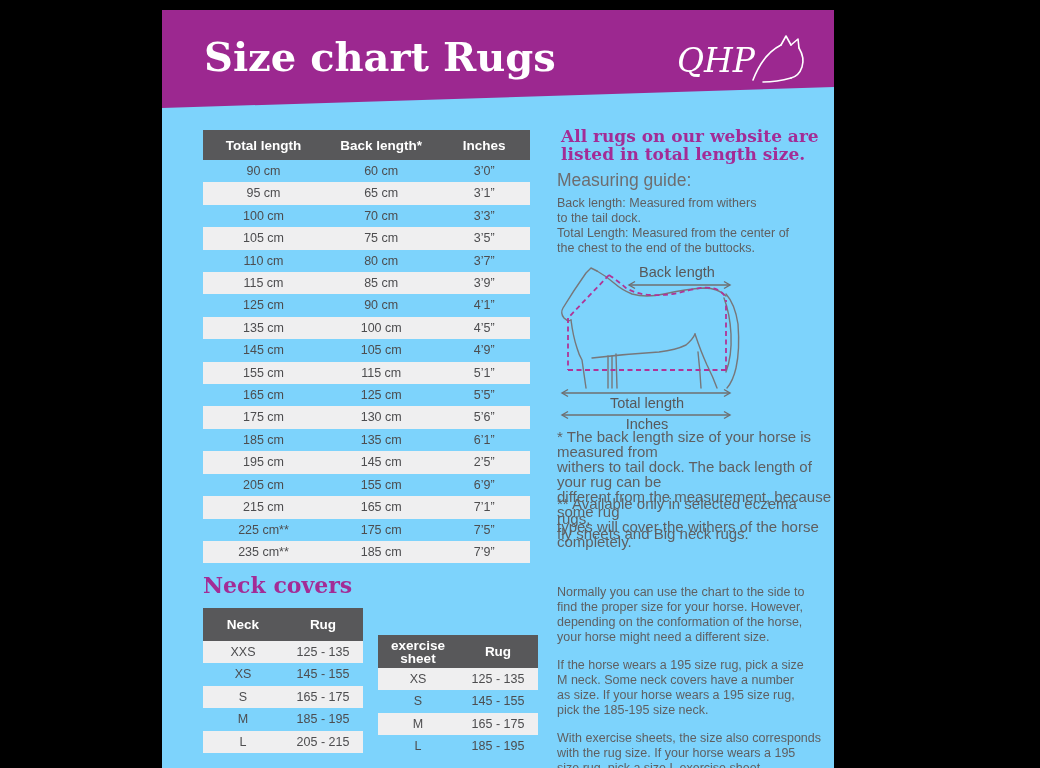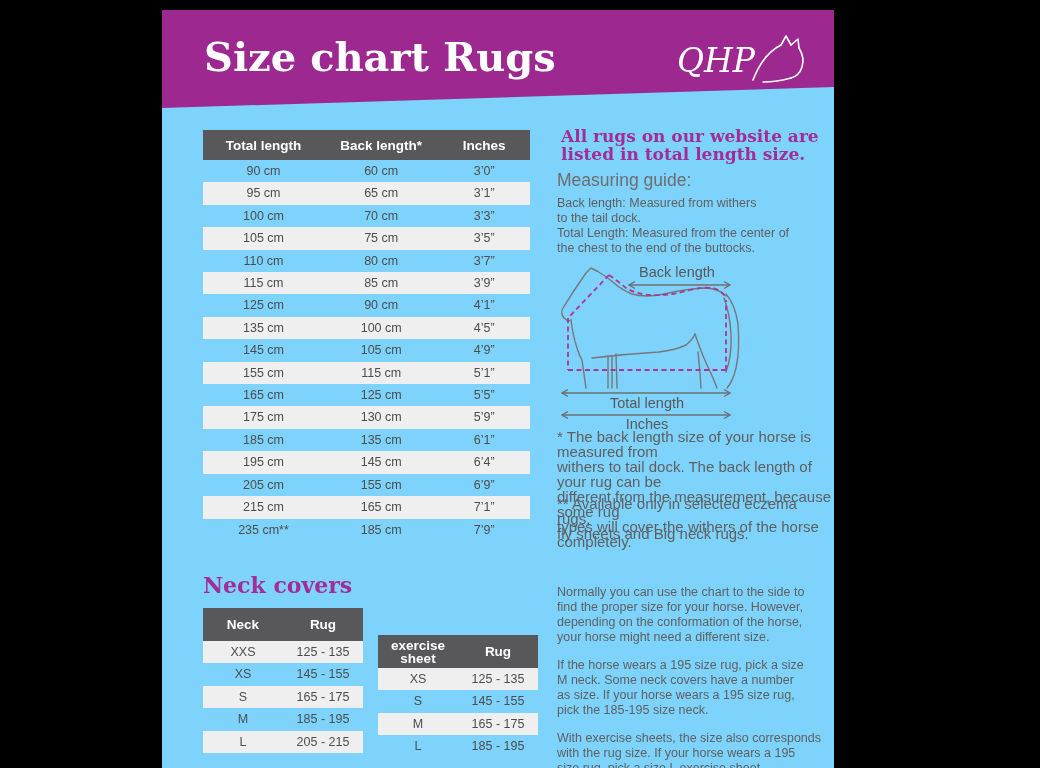--- a/index.html
+++ b/index.html
@@ -157,41 +157,46 @@
             <td>5’1”</td>
           </tr>
           <tr>
             <td>165 cm</td>
             <td>125 cm</td>
             <td>5’5”</td>
           </tr>
           <tr>
             <td>175 cm</td>
             <td>130 cm</td>
-            <td>5’9”</td>
+            <td>5’6”</td>
           </tr>
           <tr>
             <td>185 cm</td>
             <td>135 cm</td>
             <td>6’1”</td>
           </tr>
           <tr>
             <td>195 cm</td>
             <td>145 cm</td>
-            <td>6’4”</td>
+            <td>2’5”</td>
           </tr>
           <tr>
             <td>205 cm</td>
             <td>155 cm</td>
             <td>6’9”</td>
           </tr>
           <tr>
             <td>215 cm</td>
             <td>165 cm</td>
             <td>7’1”</td>
+          </tr>
+          <tr>
+            <td>225 cm**</td>
+            <td>175 cm</td>
+            <td>7’5”</td>
           </tr>
           <tr>
             <td>235 cm**</td>
             <td>185 cm</td>
             <td>7’9”</td>
           </tr>
         </tbody>
     </table>
   </div>
 

